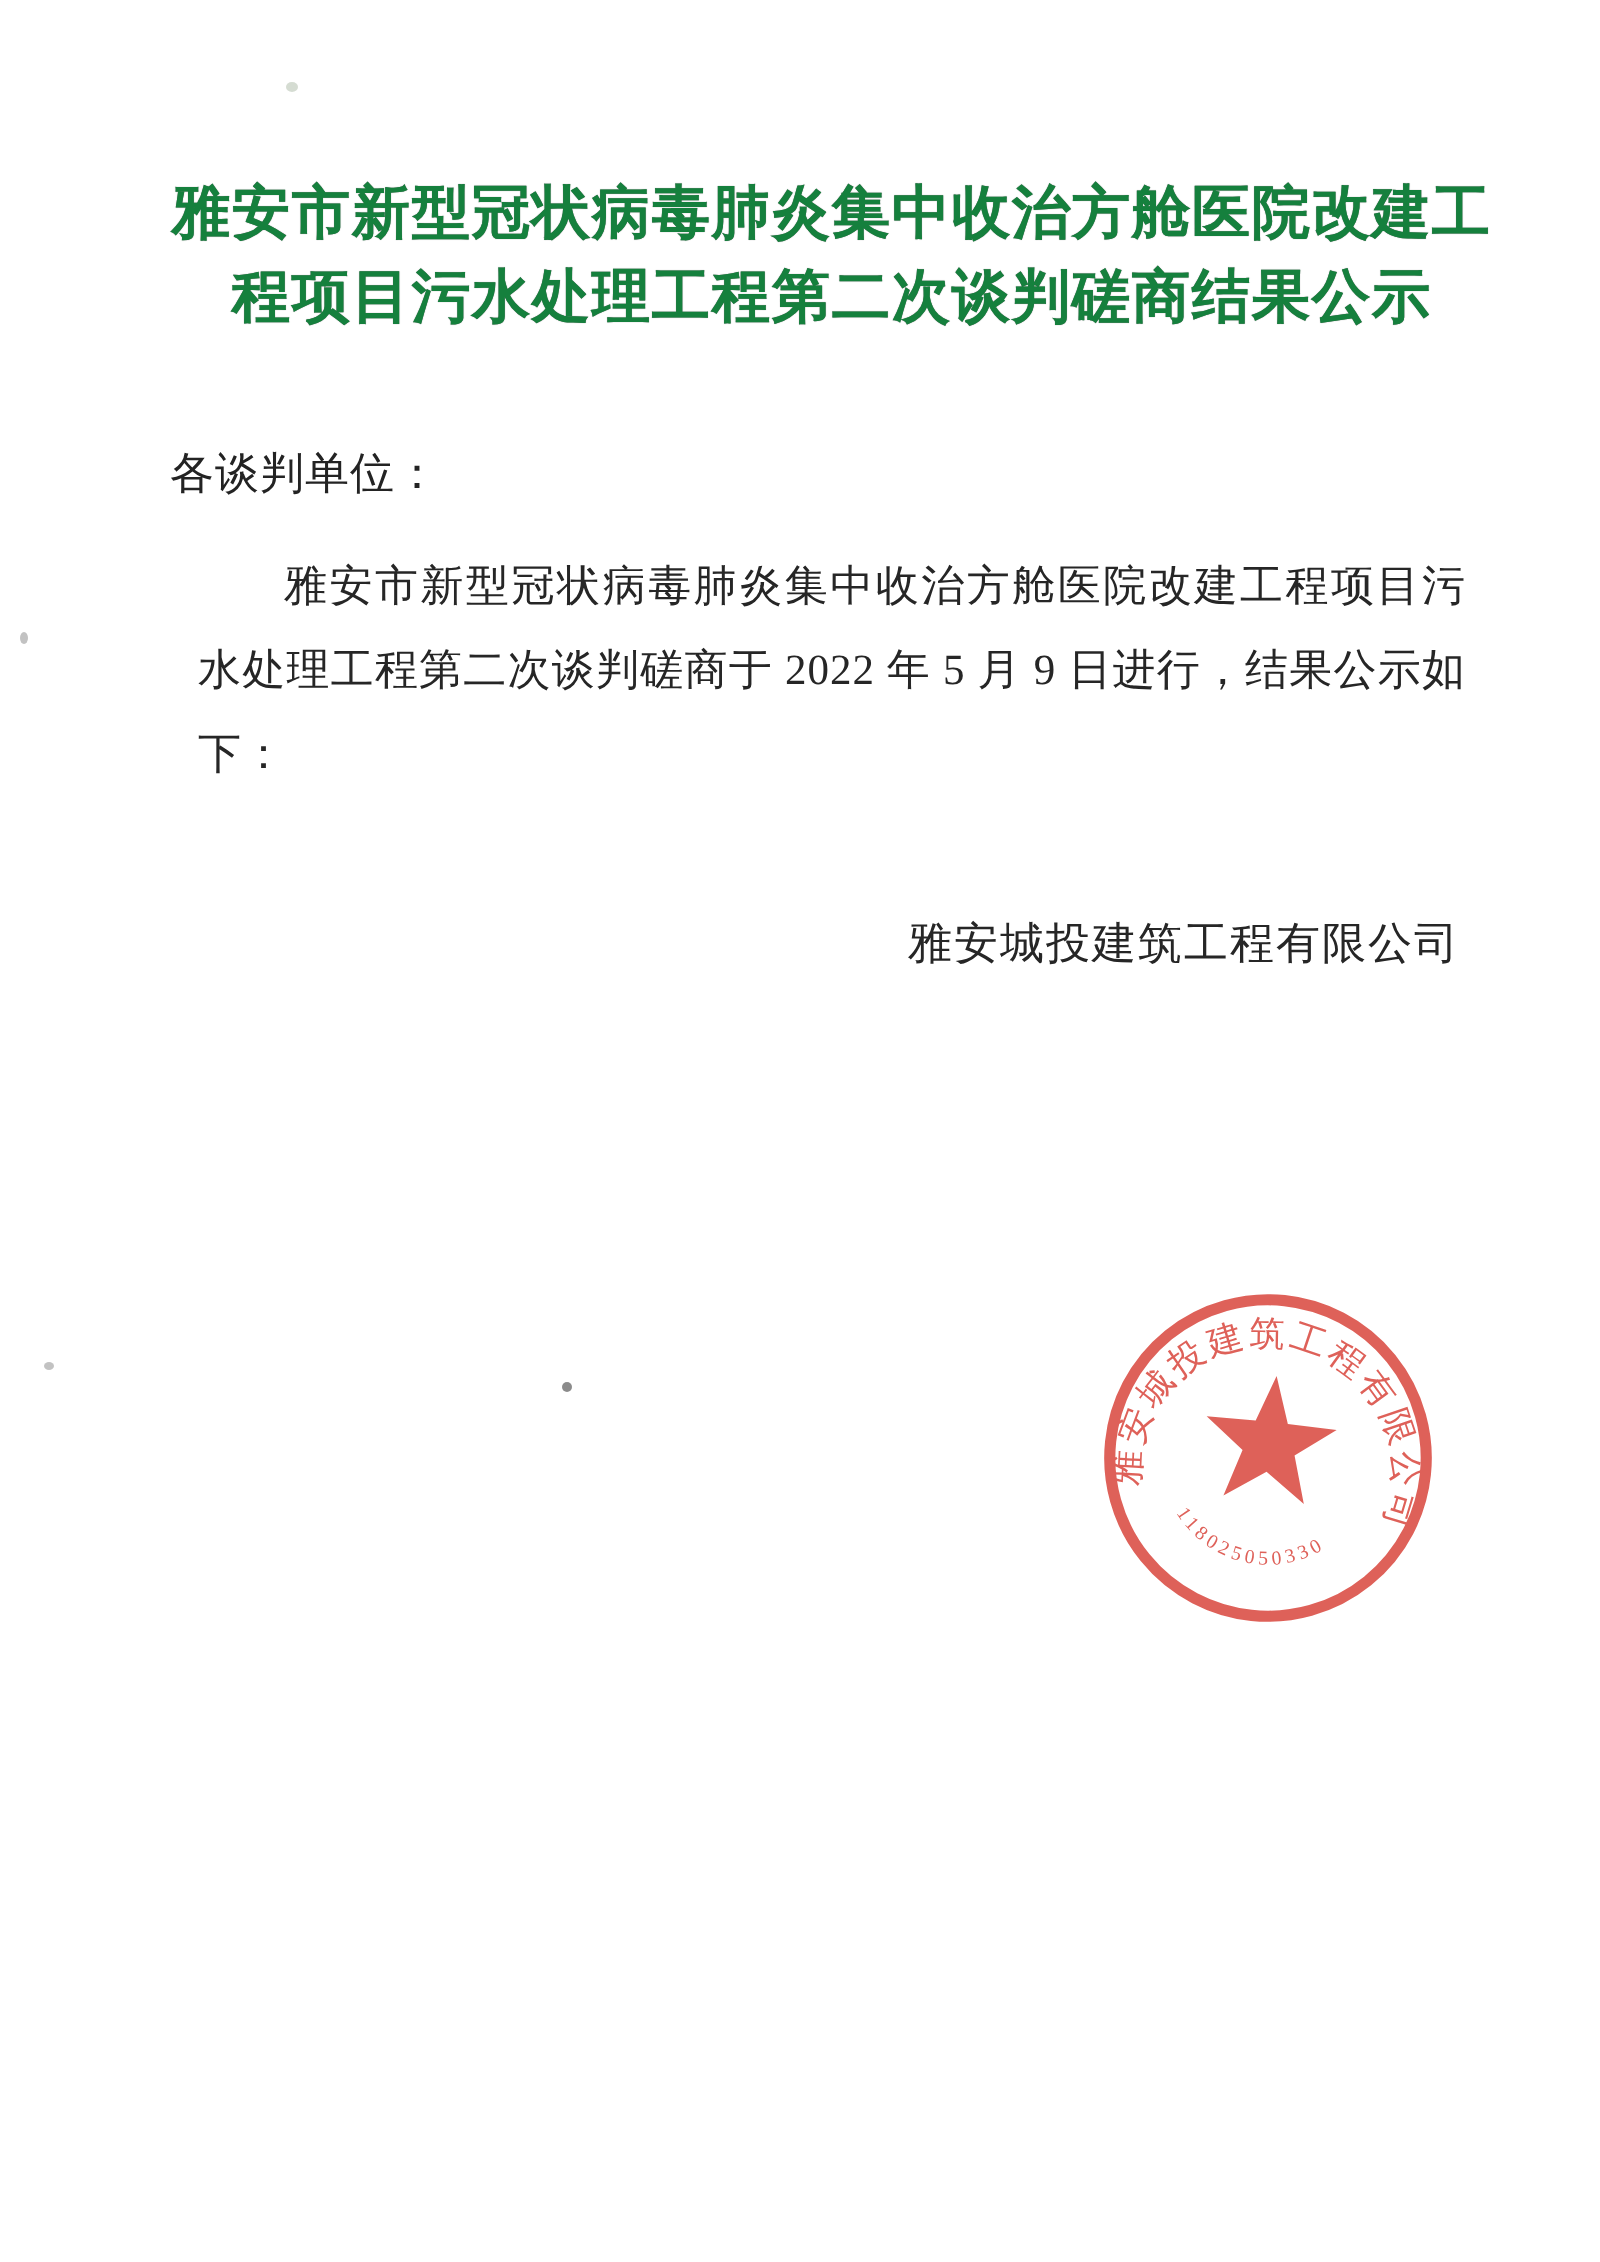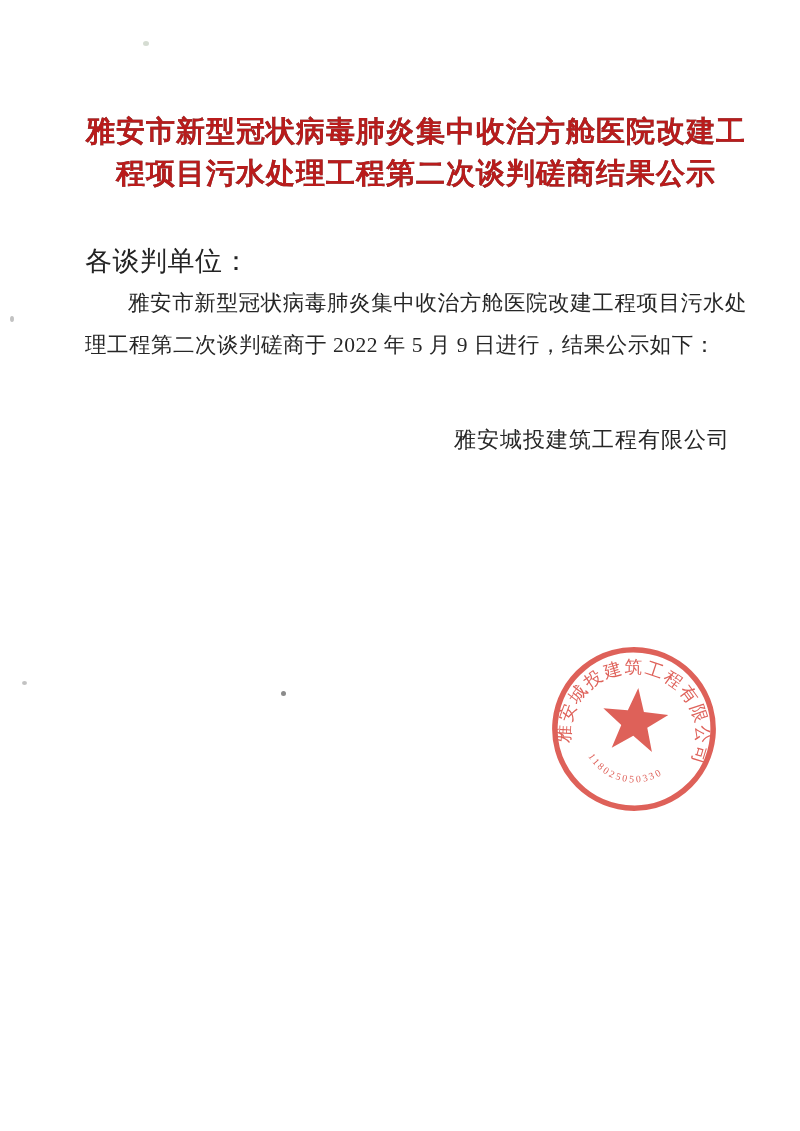--- a/index.html
+++ b/index.html
@@ -10,38 +10,38 @@
     color:#232323;
     position:relative;
     overflow:hidden;
   }
   .doc {
     position:absolute;
     left:85px; top:0;
     width:662px;
   }
   .title {
-    margin-top:110px;
+    margin-top:86px;
     font-family:"Liberation Sans", sans-serif;
     font-weight:700;
     font-size:29px;
     line-height:42px;
     letter-spacing:1px;
     text-align:center;
-    color:#b91c1c;
+    color:#15803d;
     text-shadow:0 0 .4px #555;
   }
   .salutation {
     margin-top:46px;
-    font-size:27px;
+    font-size:22px;
     letter-spacing:.5px;
     line-height:42px;
   }
   p.body-para {
-    margin:0;
+    margin:14px;
     font-size:21.5px;
     letter-spacing:.5px;
     line-height:42px;
     text-align:justify;
     text-indent:2em;
     color:#262626;
   }
   .signature {
     margin-top:54px;
     text-align:right;

